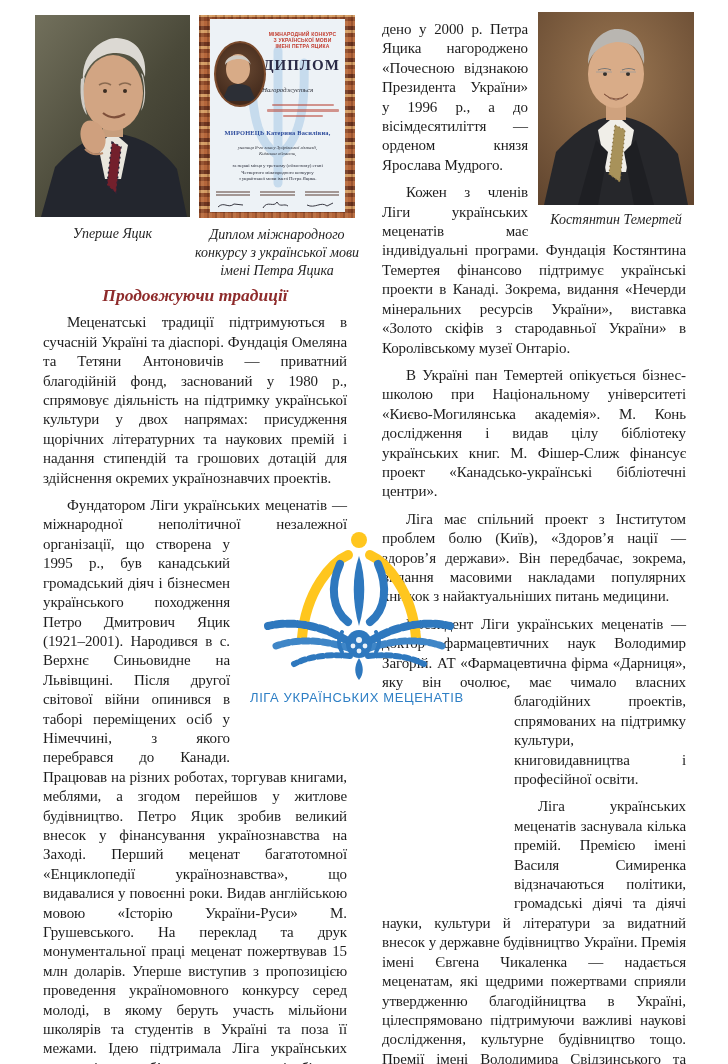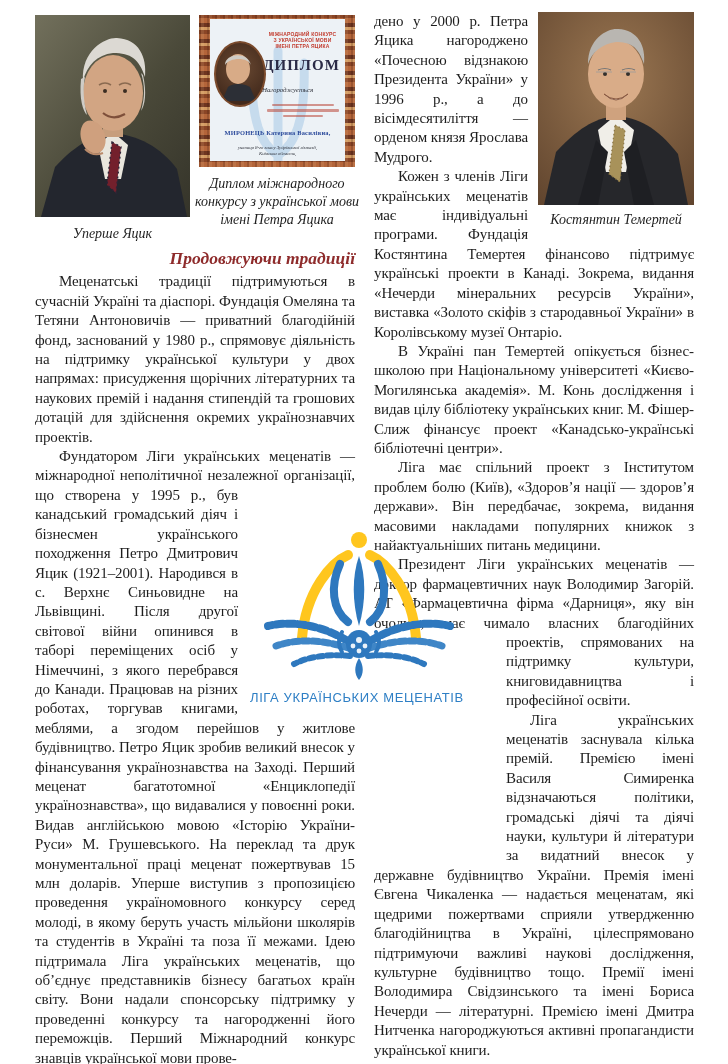--- a/index.html
+++ b/index.html
@@ -5,45 +5,45 @@
   html,body{margin:0;padding:0;background:#ffffff;}
   .page{
     position:relative;width:728px;height:1064px;background:#fff;overflow:hidden;
     font-family:"Liberation Serif","DejaVu Serif",serif;color:#1d1d1d;
   }
   
   .col{position:absolute;width:320px;font-size:15px;line-height:19.4px;
        text-align:justify;letter-spacing:-0.1px;}
   .col-left{left:35px;top:15px;}
   .col-right{left:374px;top:12px;}
-  .col p{margin:0;text-indent:24px;}
+  .col p{margin:8px;text-indent:24px;}
   .col p.no-indent{text-indent:0;}
   
   .figrow{display:flex;gap:9px;margin-bottom:6px;}
   .fig{width:155px;}
   .figcap{margin-top:8px;font-style:italic;font-size:14px;line-height:18px;
           text-align:center;letter-spacing:0;color:#1e1e1e;}
   .fig-diploma .figcap{width:176px;margin-left:-10px;}
   .photo-box{width:155px;height:202px;overflow:hidden;}
   
   .fig-right{float:right;width:156px;margin:2px 0 6px 10px;}
   .fig-right .photo-box{width:156px;height:193px;}
   .fig-right .figcap{margin-top:6px;}
   
-  .heading{font-size:17.5px;font-weight:bold;font-style:italic;text-align:right;
+  .heading{font-size:17.5px;font-weight:bold;font-style:italic;text-align:center;
            color:#8e2b2b;margin:4px 0 4px 0;letter-spacing:0;}
   
   .shim-left{float:right;width:113px;height:255px;shape-outside:inset(39px 0 0 0);margin-left:4px;}
   .shim-right{float:left;width:128px;height:295px;shape-outside:inset(78px 0 0 0);margin-right:4px;}
   
   .logo{position:absolute;left:250px;top:528px;width:218px;}
   .logo-caption{margin-top:2px;font-family:"Liberation Sans","DejaVu Sans",sans-serif;
                 font-size:13px;letter-spacing:0.6px;color:#2e7fc5;white-space:nowrap;}
   
-  .diploma-frame{position:relative;width:156px;height:152px;
+  .diploma-frame{position:relative;width:156px;height:203px;
     background:
       repeating-linear-gradient(90deg, rgba(40,10,0,.18) 0 2px, rgba(255,230,180,.10) 2px 5px, rgba(0,0,0,0) 5px 8px),
       repeating-linear-gradient(0deg, #b4653a 0 5px, #8a4526 5px 9px, #d29a62 9px 12px, #6e3520 12px 16px);
   }
   .diploma-panel{position:absolute;left:11px;right:10px;top:4px;bottom:6px;
     background:#edf2f6;overflow:hidden;}
   .wm{position:absolute;left:28px;top:18px;opacity:.55;}
   .dip-content{position:relative;z-index:2;height:100%;}
   .dip-oval{position:absolute;left:4px;top:10px;width:48px;height:62px;border-radius:50%;
     background:radial-gradient(circle at 50% 40%, #6b4a33 0%, #432a1c 75%);

